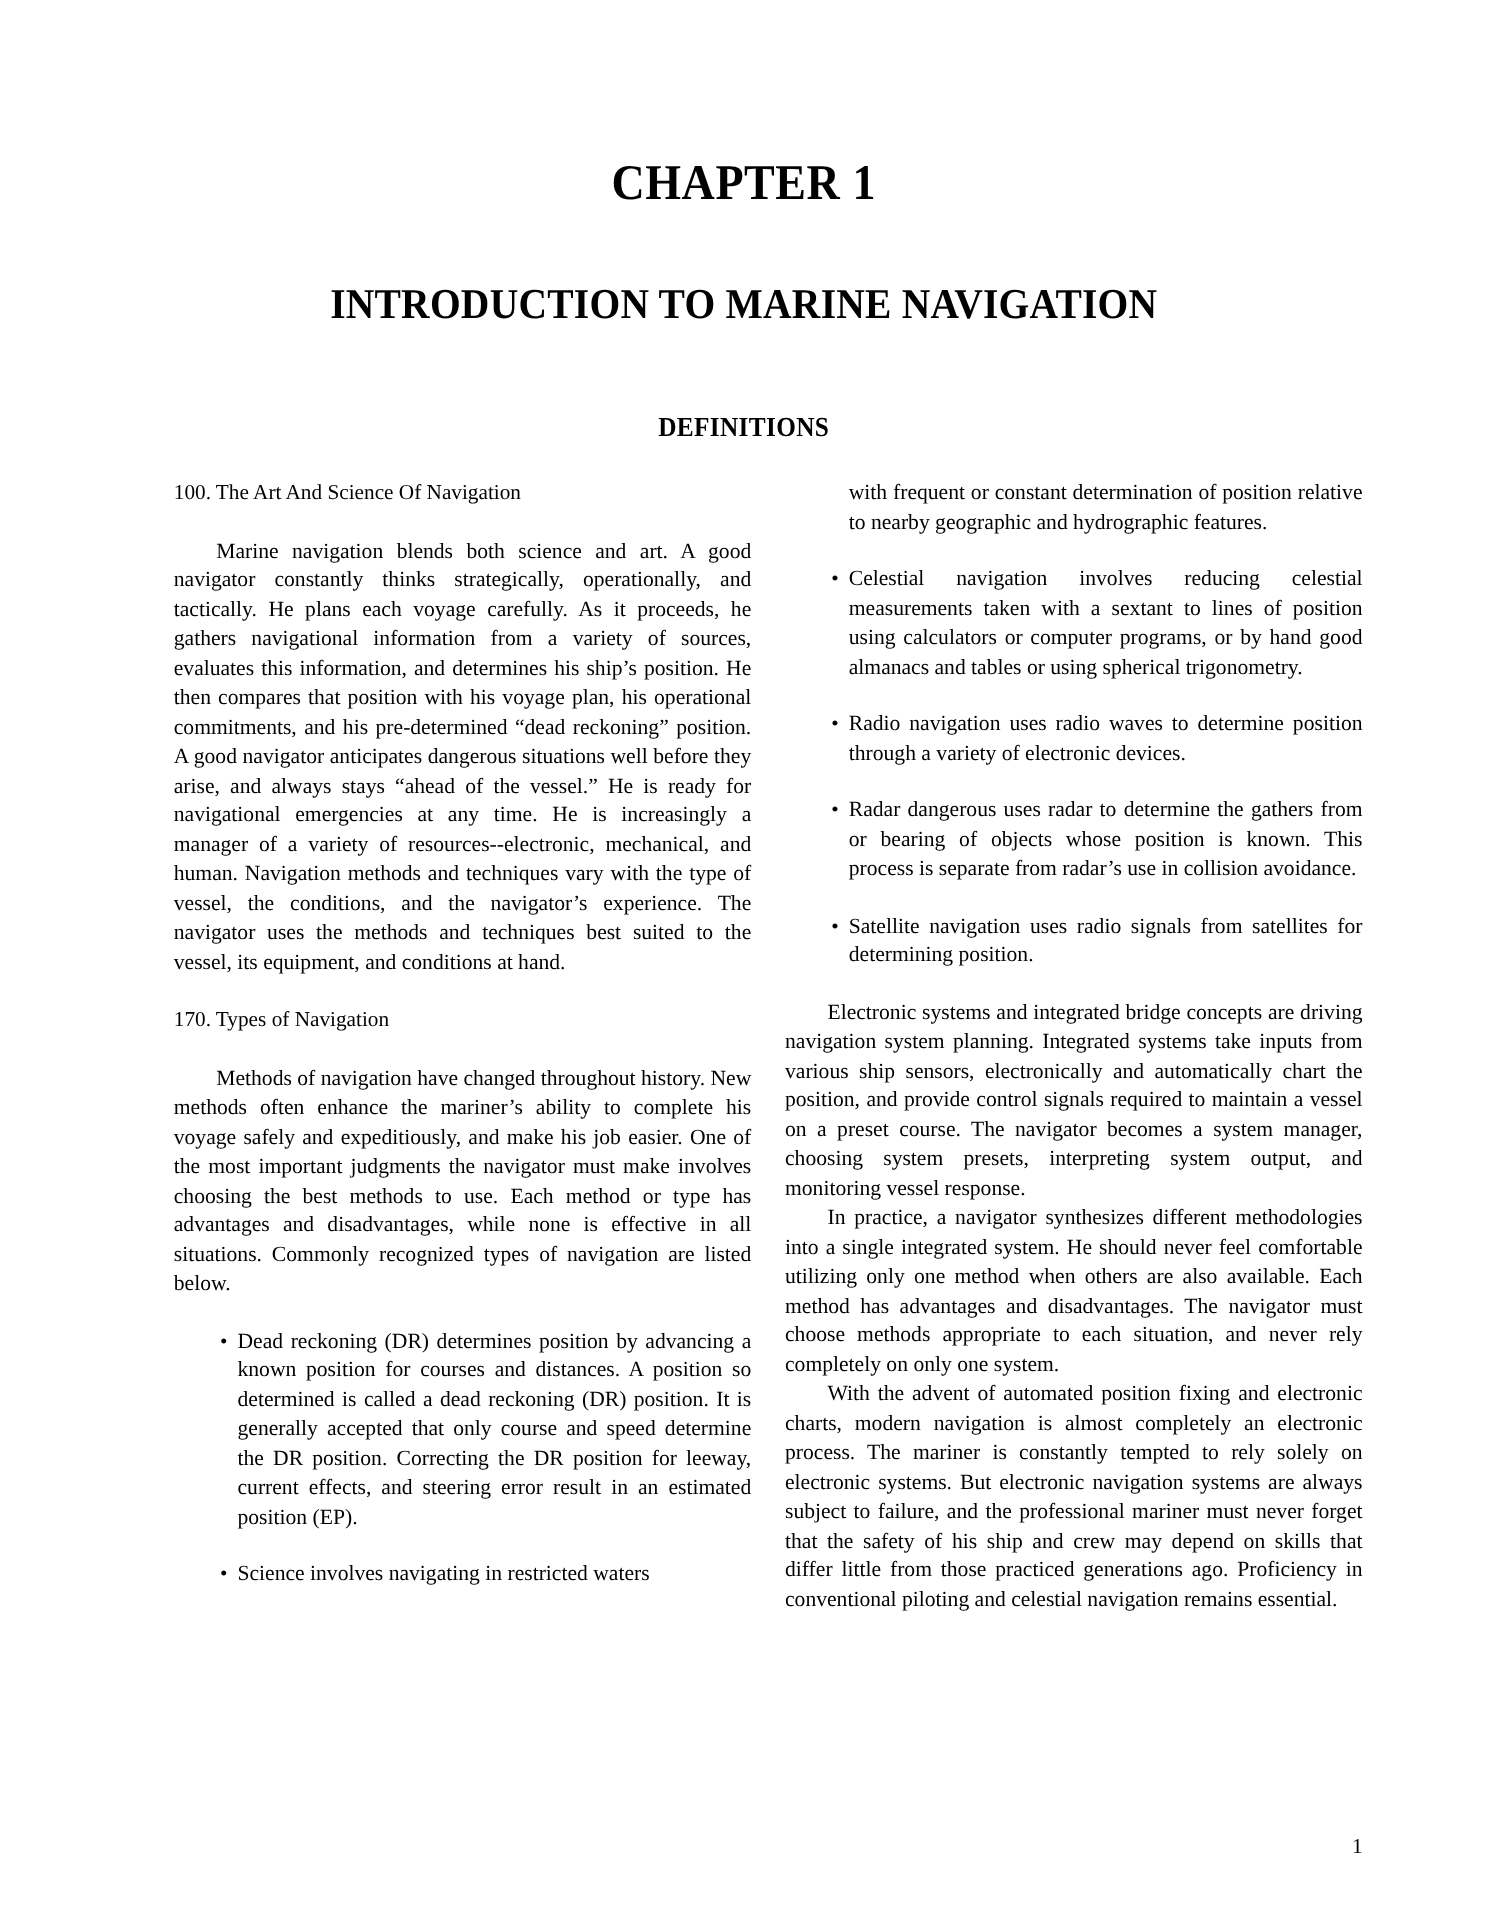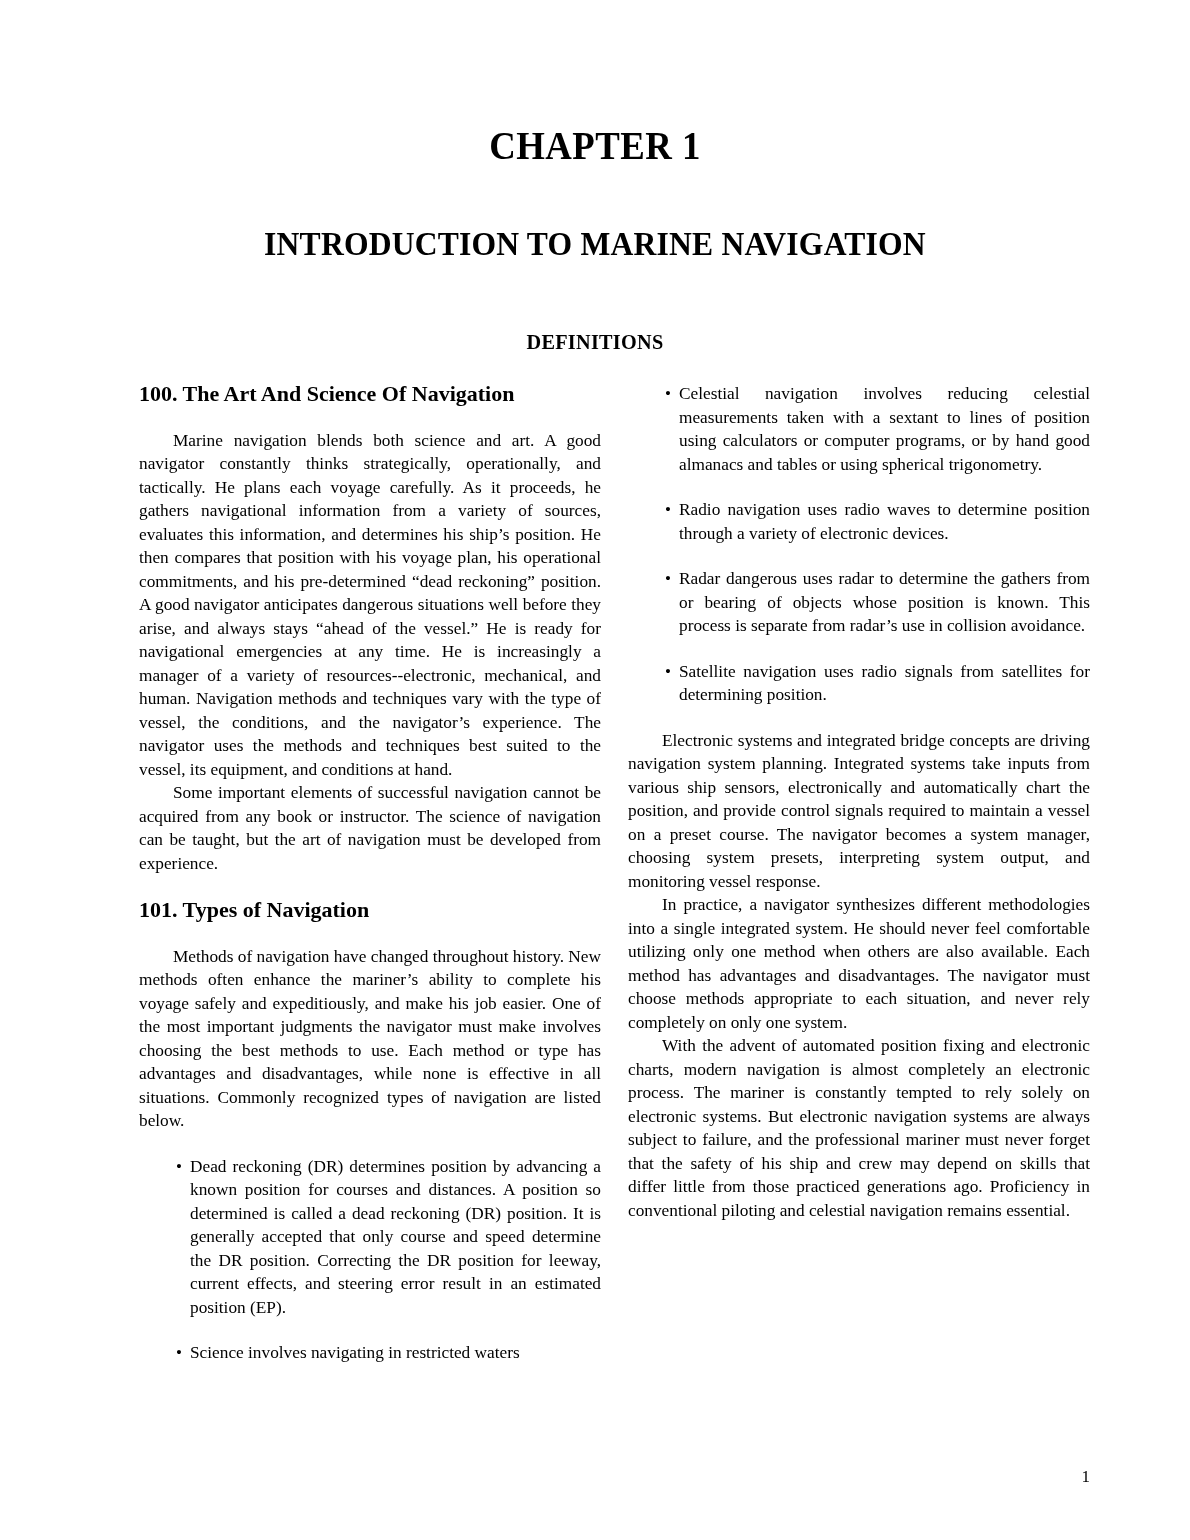--- a/index.html
+++ b/index.html
@@ -75,22 +75,22 @@
   }
   .col-left  { left: 139px; }
   .col-right { left: 628px; }
 
   .col p {
     margin: 0;
     text-align: justify;
   }
 
   .heading {
-    font-weight: bold;
-    font-size: 22px;
+    font-weight: normal;
+    font-size: 17px;
     line-height: 23.5px;
     text-align: left;
     margin: 0;
   }
 
   .gap-after-heading { height: 23px; }
   .gap-before-heading { height: 23px; }
   .gap-small { height: 22px; }
 
   .indent { text-indent: 34px; }
@@ -136,24 +136,23 @@
   <div class="chapter-title">CHAPTER 1</div>
   <div class="doc-title">INTRODUCTION TO MARINE NAVIGATION</div>
   <div class="section-title">DEFINITIONS</div>
 
   <div class="col col-left">
 
     <p class="heading">100. The Art And Science Of Navigation</p>
     <div class="gap-after-heading"></div>
 
     <p class="indent">Marine navigation blends both science and art. A good navigator constantly thinks strategically, operationally, and tactically. He plans each voyage carefully. As it proceeds, he gathers navigational information from a variety of sources, evaluates this information, and determines his ship’s position. He then compares that position with his voyage plan, his operational commitments, and his pre-determined “dead reckoning” position. A good navigator anticipates dangerous situations well before they arise, and always stays “ahead of the vessel.” He is ready for navigational emergencies at any time. He is increasingly a manager of a variety of resources--electronic, mechanical, and human. Navigation methods and techniques vary with the type of vessel, the conditions, and the navigator’s experience. The navigator uses the methods and techniques best suited to the vessel, its equipment, and conditions at hand.</p>
-    <p class="indent">Some important elements of successful navigation cannot be acquired from any book or instructor. The science of navigation can be taught, but the art of navigation must be developed from experience.</p>
 
     <div class="gap-before-heading"></div>
-    <p class="heading">101. Types of Navigation</p>
+    <p class="heading">170. Types of Navigation</p>
     <div class="gap-after-heading"></div>
 
     <p class="indent">Methods of navigation have changed throughout history. New methods often enhance the mariner’s ability to complete his voyage safely and expeditiously, and make his job easier. One of the most important judgments the navigator must make involves choosing the best methods to use. Each method or type has advantages and disadvantages, while none is effective in all situations. Commonly recognized types of navigation are listed below.</p>
 
     <div class="gap-small"></div>
 
     <ul class="bullets">
       <li>
         <span class="bullet-dot">•</span>
         <b>Dead reckoning (DR)</b><span> determines position by advancing a known position for courses and distances. A position so determined is called a dead reckoning (DR) position. It is generally accepted that only course and speed determine the DR position. Correcting the DR position for leeway, current effects, and steering error result in an </span><b>estimated position (EP)</b><span>.</span>
@@ -162,20 +161,23 @@
         <span class="bullet-dot">•</span>
         <b>Science</b><span> involves navigating in restricted waters</span>
       </li>
     </ul>
 
   </div>
 
   <div class="col col-right">
 
     <ul class="bullets">
+      <li style="margin-bottom:22px;">
+        <span>with frequent or constant determination of position relative to nearby geographic and hydrographic features.</span>
+      </li>
       <li>
         <span class="bullet-dot">•</span>
         <b>Celestial navigation</b><span> involves reducing celestial measurements taken with a sextant to lines of position using calculators or computer programs, or by hand good almanacs and tables or using spherical trigonometry.</span>
       </li>
       <li>
         <span class="bullet-dot">•</span>
         <b>Radio navigation</b><span> uses radio waves to determine position through a variety of electronic devices.</span>
       </li>
       <li>
         <span class="bullet-dot">•</span>

